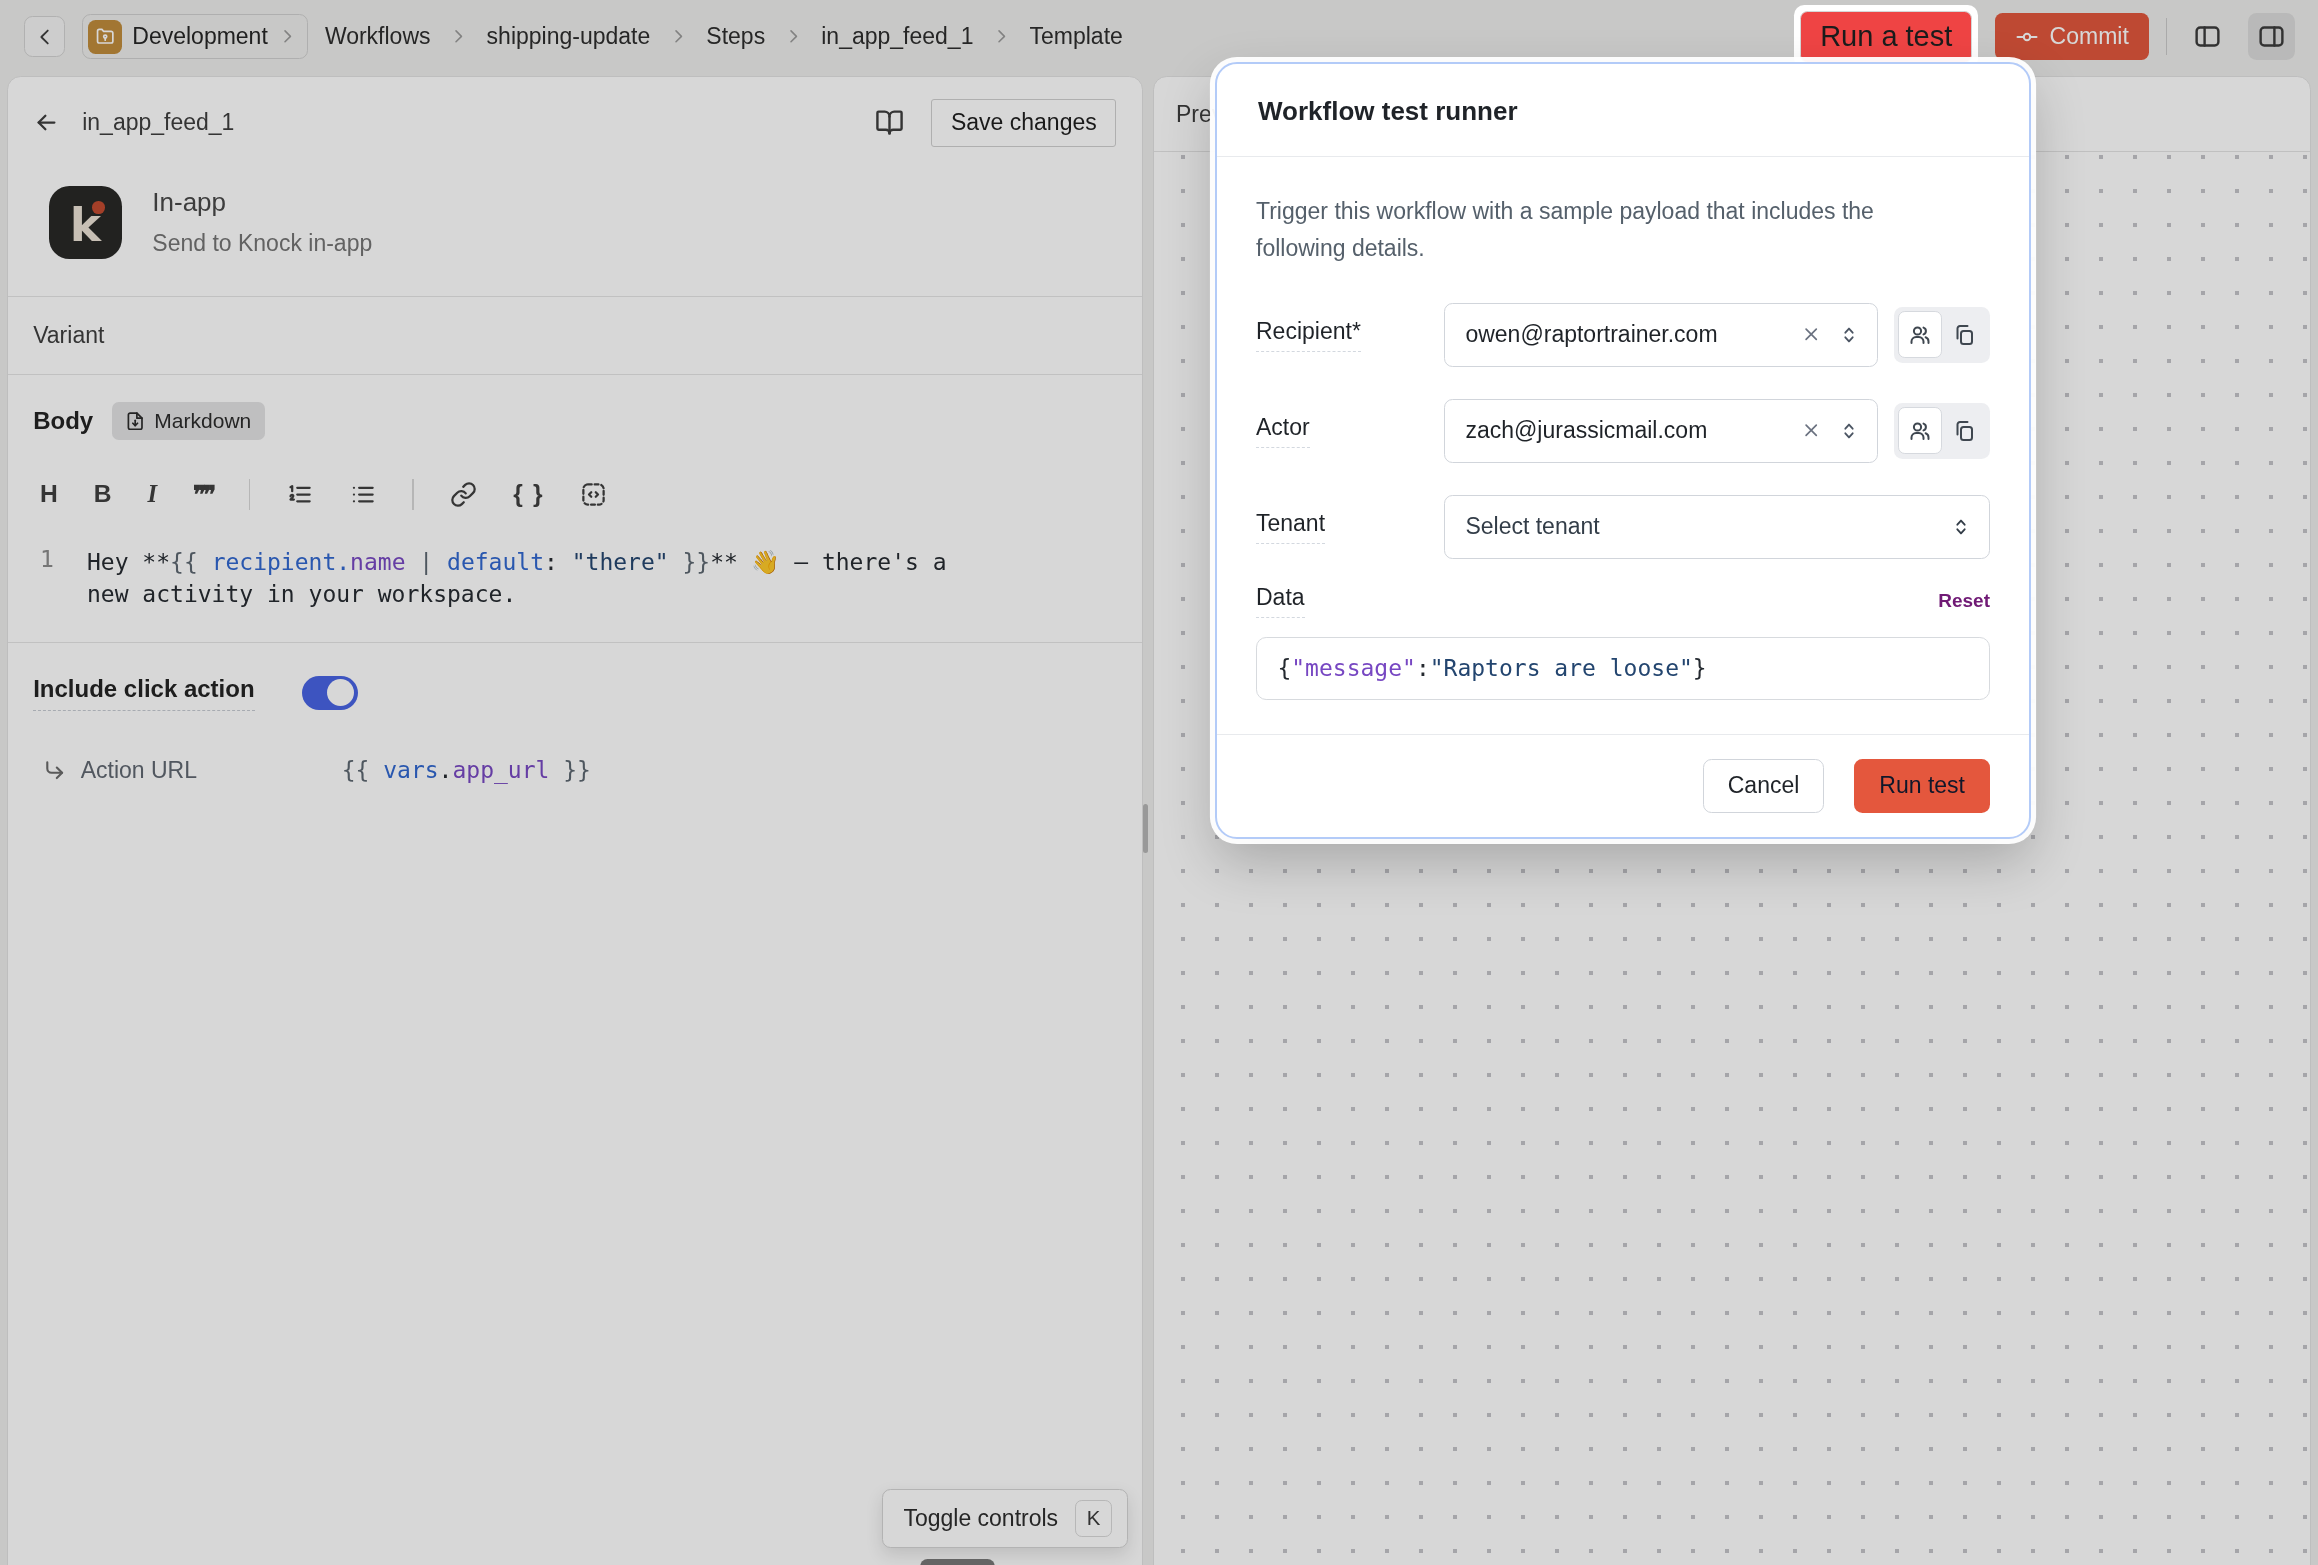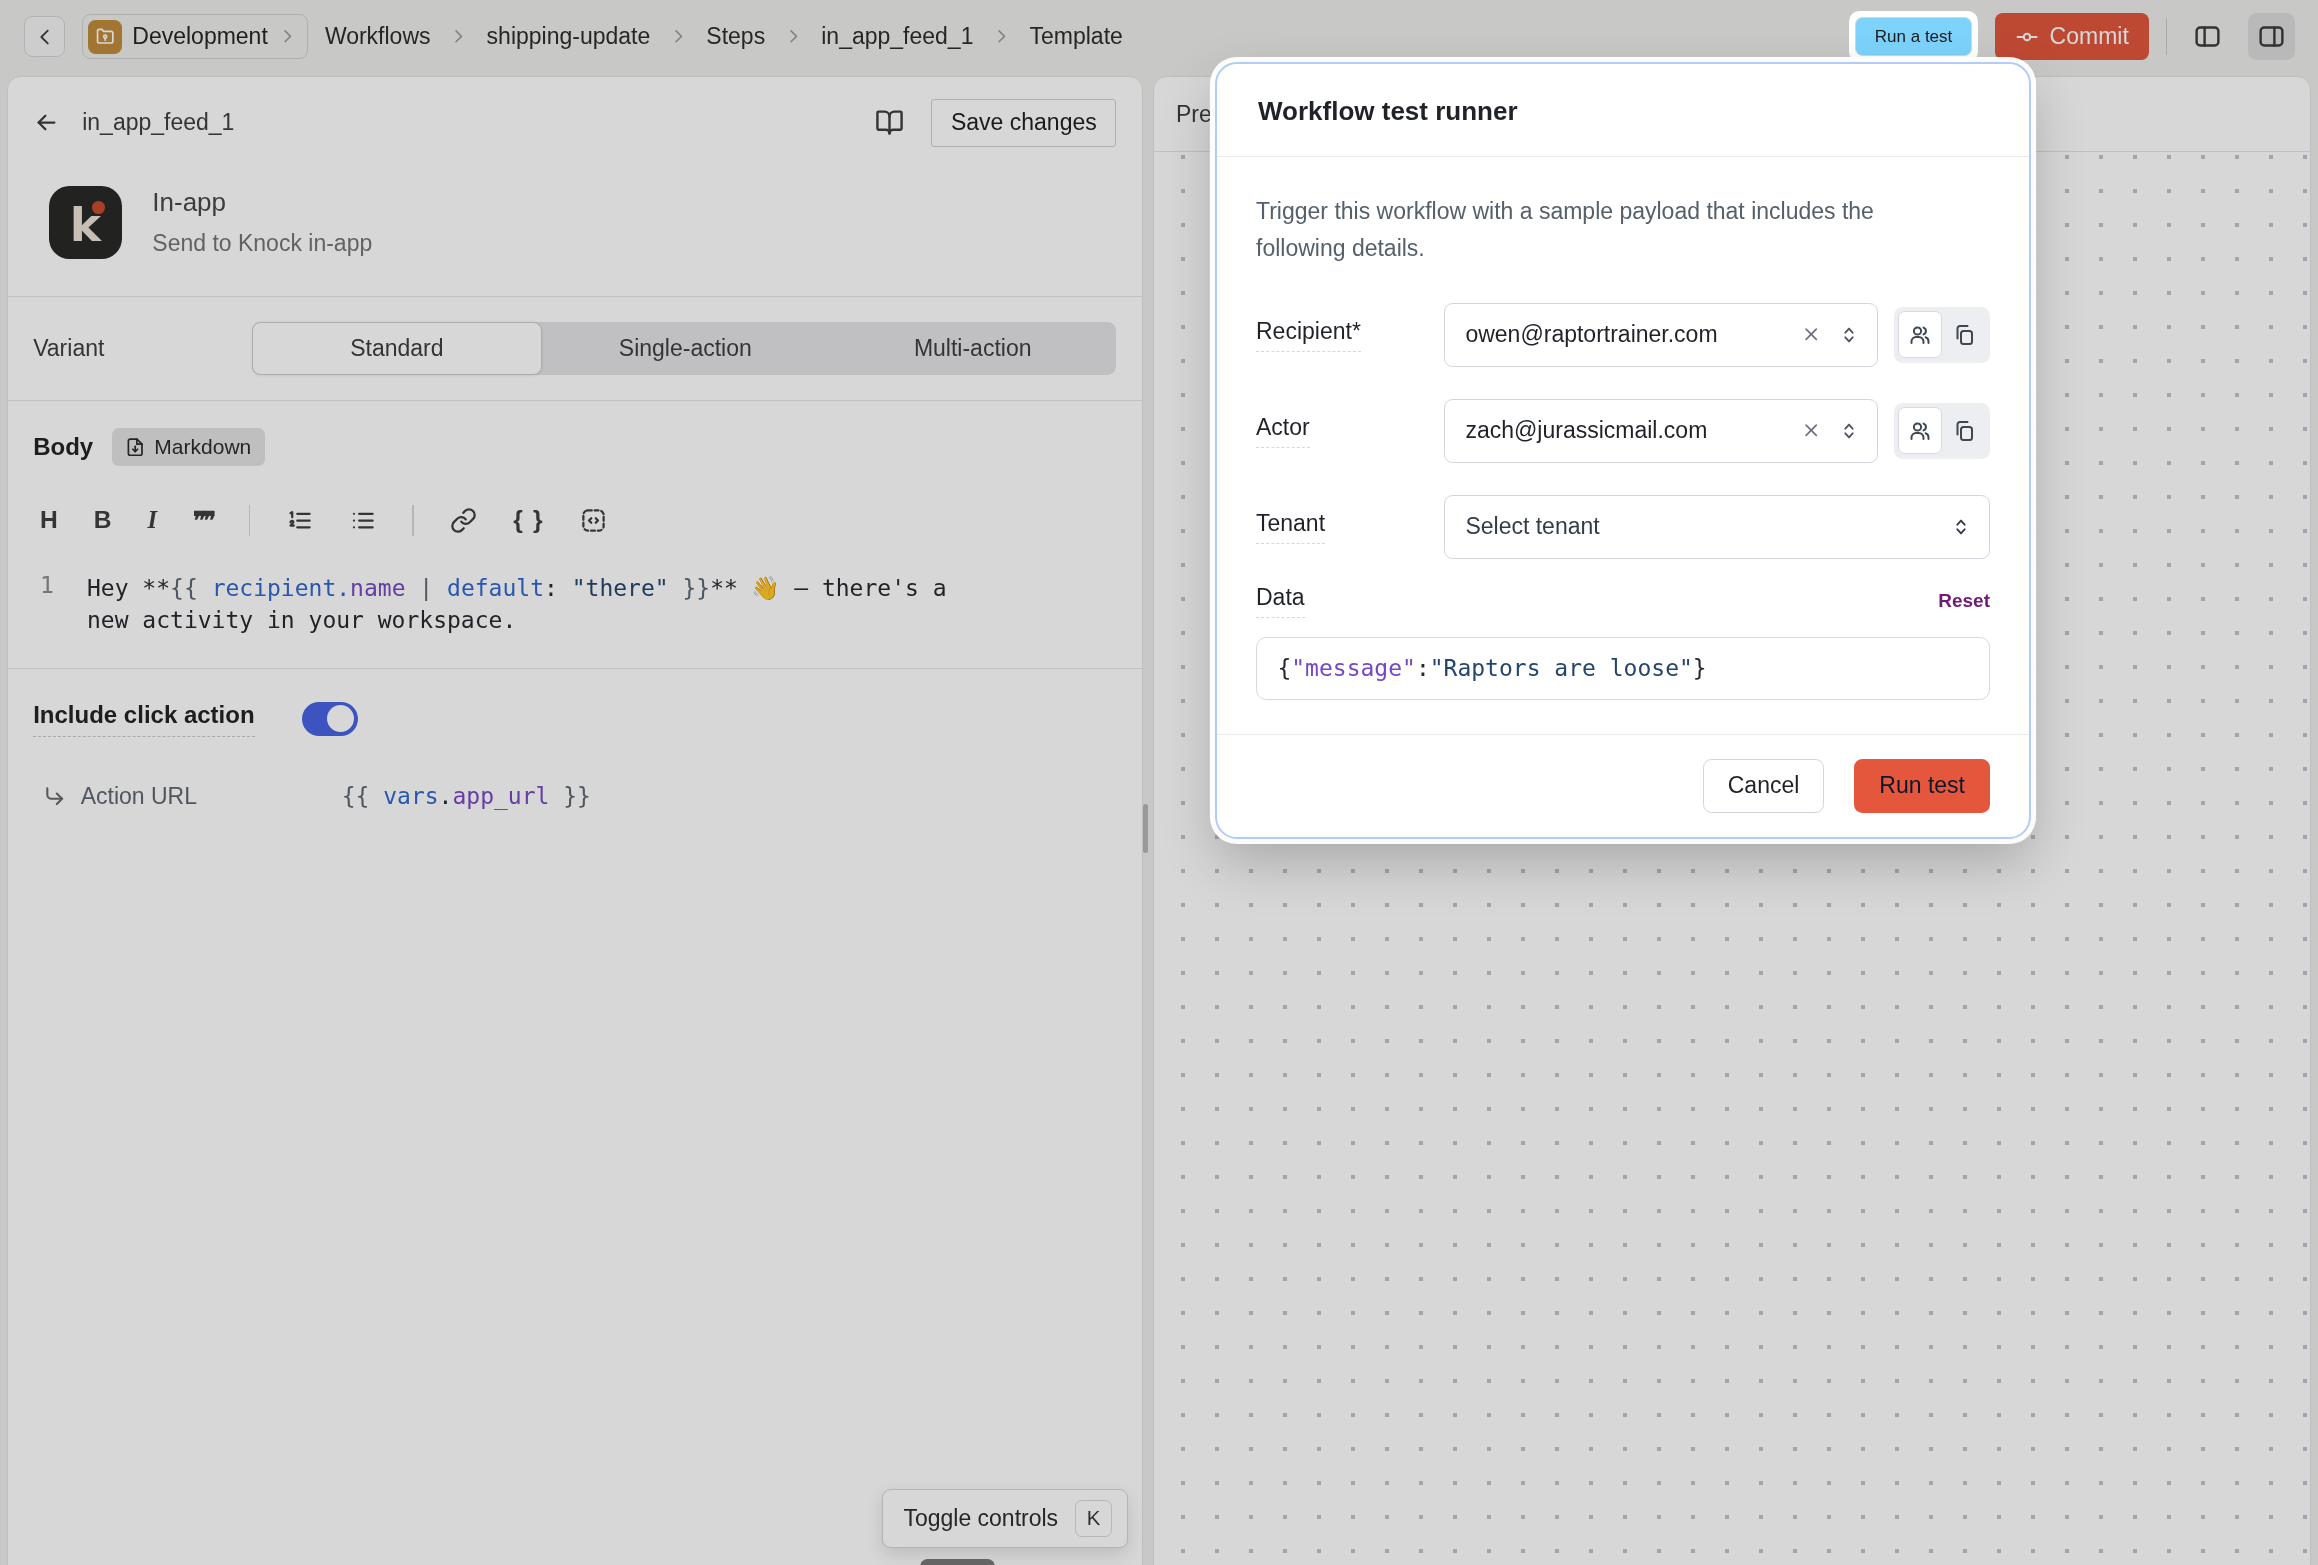--- a/index.html
+++ b/index.html
@@ -21,22 +21,22 @@
     background:#f4f4f3; display:flex; align-items:center; justify-content:center; color:#3c3c3c; }
   .env-badge { display:flex; align-items:center; gap:10.2px; border:0.8px solid #d0d0d0;
     border-radius:8.5px; padding:4.2px 10.2px 4.2px 5.1px; background:transparent; }
   .env-icon { width:34px; height:34px; border-radius:7.6px; background:#c08b3a; color:#fff;
     display:flex; align-items:center; justify-content:center; }
   .env-label { font-size:23px; color:#242424; font-weight:500; }
   .crumb { font-size:23px; color:#2c2c2c; }
   .crumb-sep { color:#9a9a9a; }
   .topbar-spacer { flex:1; }
   .spotlight { position:relative; z-index:45; background:#fff; border-radius:10.2px; padding:6px; }
-  .run-a-test-btn { background:#7dd3fc; border:0.8px solid #d6d6d6; border-radius:7.6px;
-    padding:8.5px 18.7px; font-size:17px; color:#1c1c1c; font-weight:500; }
+  .run-a-test-btn { background:#ef4444; border:0.8px solid #d6d6d6; border-radius:7.6px;
+    padding:8.5px 18.7px; font-size:29px; color:#1c1c1c; font-weight:500; }
   .commit-btn { display:flex; align-items:center; gap:10.2px; background:#e2563b; color:#fff;
     border:none; border-radius:7.6px; padding:10.2px 20.4px; font-size:23px; font-weight:500; }
   .vdivider { width:0.8px; height:37px; background:#c9c9c9; }
   .panel-toggle { width:47px; height:47px; border-radius:8.5px; display:flex; align-items:center;
     justify-content:center; color:#3a3a3a; background:transparent; border:none; }
   .panel-toggle.active { background:#dcdcdc; }
 
   
   .panel { position:absolute; top:76px; background:#fff; border:0.8px solid #e2e2e2;
     border-radius:13.6px; }
@@ -270,25 +270,20 @@
       <span class="dot"></span>
     </div>
     <div>
       <div class="channel-name">In-app</div>
       <div class="channel-desc">Send to Knock in-app</div>
     </div>
   </div>
 
   <div class="variant-row">
     <span class="variant-label">Variant</span>
-    <div class="segmented">
-      <div class="segment selected">Standard</div>
-      <div class="segment">Single-action</div>
-      <div class="segment">Multi-action</div>
-    </div>
   </div>
 
   <div class="body-section">
     <div class="body-head">
       <span class="body-label">Body</span>
       <span class="md-badge">
         <span>
           <svg class="ico" width="20.4" height="20.4" viewBox="0 0 24 24">
               <path d="M14 2.5H6a2 2 0 0 0-2 2v15a2 2 0 0 0 2 2h12a2 2 0 0 0 2-2V8.5z"></path>
               <path d="M14 2.5v6h6"></path>

